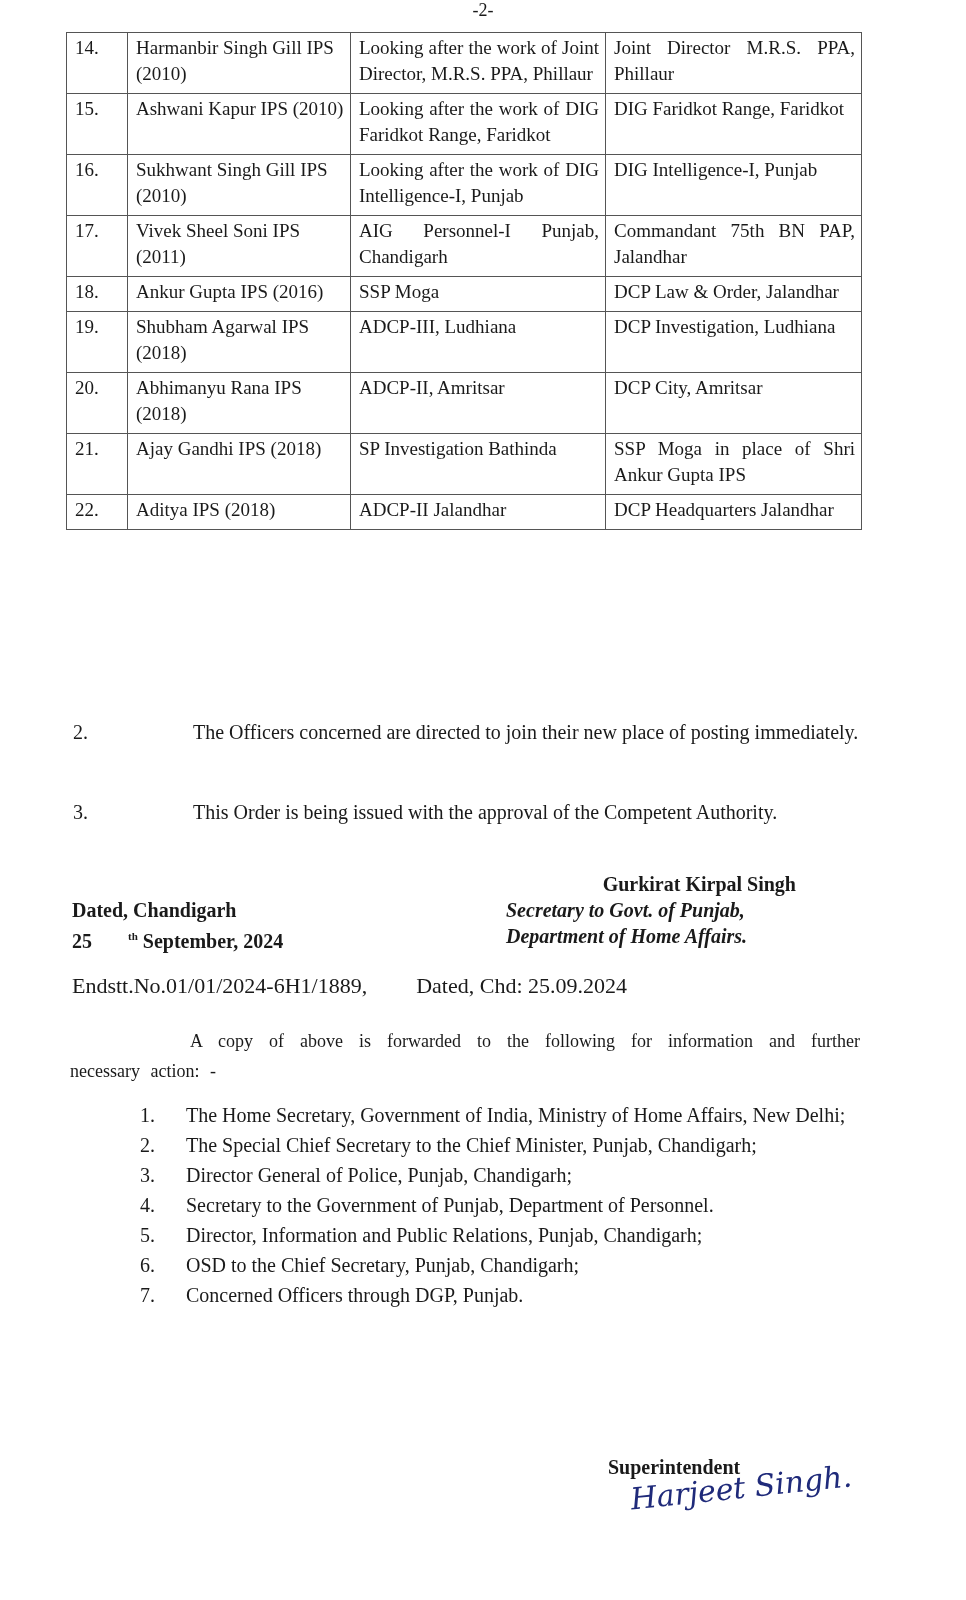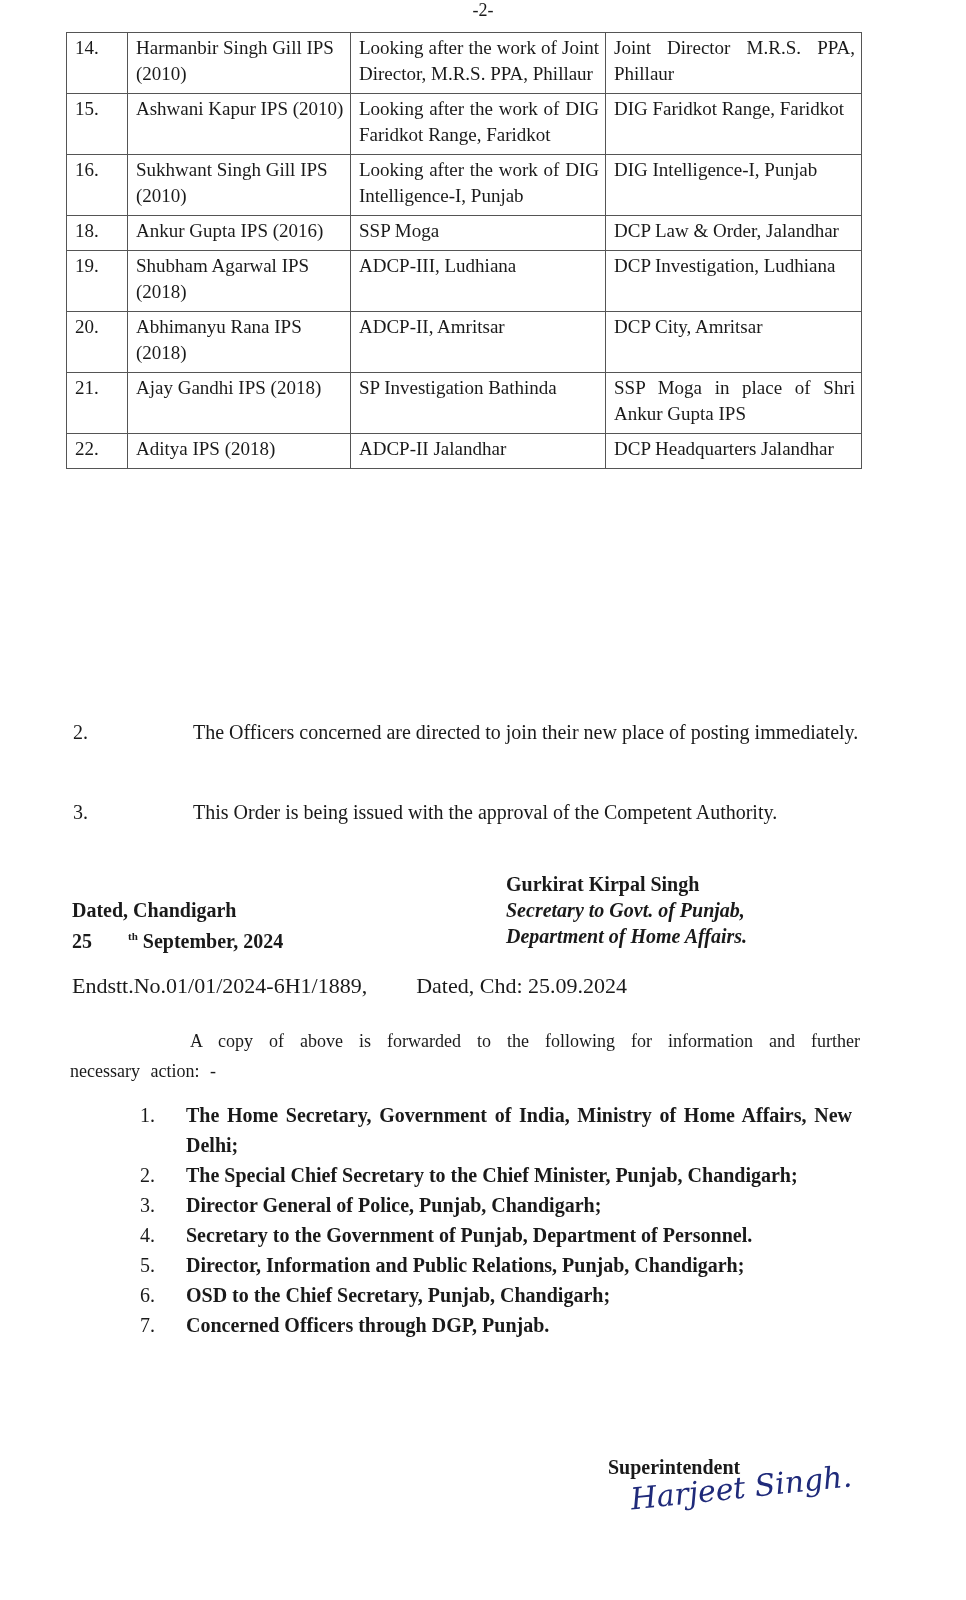--- a/index.html
+++ b/index.html
@@ -18,21 +18,21 @@
   .bold { font-weight: bold; font-size: 20px; line-height: 26px; position: absolute; }
   .dated { left: 72px; top: 897px; }
   .signer { left: 506px; top: 871px; text-align: center; width: 330px; }
   .signer div:not(:first-child) { text-align: left; font-style: italic; }
   .endstt { position: absolute; left: 72px; top: 973px; font-size: 22px; }
   .endstt .dt { margin-left: 49px; }
   .fwd { position: absolute; left: 70px; top: 1026px; width: 790px; font-size: 18px; line-height: 30px; text-align: justify; text-indent: 120px; word-spacing: 6px; }
   ol.dist { position: absolute; left: 140px; top: 1100px; width: 712px; margin: 0; padding: 0; list-style: none; font-size: 20px; line-height: 30px; }
   ol.dist li { display: flex; }
   ol.dist .n { width: 46px; flex: none; }
-  ol.dist .t { flex: 1; text-align: justify; text-align-last: left; font-weight: bold; }
+  ol.dist .t { flex: 1; text-align: justify; text-align-last: left; }
   .signature { position: absolute; left: 630px; top: 1470px; font-family: "DejaVu Serif", serif; font-style: italic; color: #1f2a7a; font-size: 30px; transform: rotate(-6deg); }
   .superintendent { position: absolute; left: 608px; top: 1456px; font-weight: bold; font-size: 20px; }
   sup { font-size: 11px; padding-left: 36px; }
 </style>
 </head>
 <body>
 
 <div class="page-num">-2-</div>
 
 <table class="orders">
@@ -47,20 +47,26 @@
         <td class="sn">15.</td>
         <td class="name">Ashwani Kapur IPS (2010)</td>
         <td class="from">Looking after the work of DIG Faridkot Range, Faridkot</td>
         <td class="to">DIG Faridkot Range, Faridkot</td>
       </tr>
     <tr>
         <td class="sn">16.</td>
         <td class="name">Sukhwant Singh Gill IPS (2010)</td>
         <td class="from">Looking after the work of DIG Intelligence-I, Punjab</td>
         <td class="to">DIG Intelligence-I, Punjab</td>
+      </tr>
+    <tr>
+        <td class="sn">17.</td>
+        <td class="name">Vivek Sheel Soni IPS (2011)</td>
+        <td class="from">AIG Personnel-I Punjab, Chandigarh</td>
+        <td class="to">Commandant 75th BN PAP, Jalandhar</td>
       </tr>
     <tr>
         <td class="sn">18.</td>
         <td class="name">Ankur Gupta IPS (2016)</td>
         <td class="from">SSP Moga</td>
         <td class="to">DCP Law &amp; Order, Jalandhar</td>
       </tr>
     <tr>
         <td class="sn">19.</td>
         <td class="name">Shubham Agarwal IPS (2018)</td>
@@ -95,21 +101,21 @@
 <div class="para para3" style="top:797px;">
   <span class="num">3.</span><span>This Order is being issued with the approval of the Competent Authority.</span>
 </div>
 
 <div class="bold dated">
   <div>Dated, Chandigarh</div>
   <div><span>25</span><sup>th</sup><span> September, 2024</span></div>
 </div>
 
 <div class="bold signer">
-  <div style="text-align:left;padding-right:40px;">Gurkirat Kirpal Singh</div>
+  <div style="text-align:right;padding-right:40px;">Gurkirat Kirpal Singh</div>
   <div>Secretary to Govt. of Punjab,</div>
   <div>Department of Home Affairs.</div>
 </div>
 
 <div class="endstt">
   <span>Endstt.No.01/01/2024-6H1/1889,</span><span class="dt">Dated, Chd: 25.09.2024</span>
 </div>
 
 <div class="fwd">A copy of above is forwarded to the following for information and further necessary action: -</div>
 

